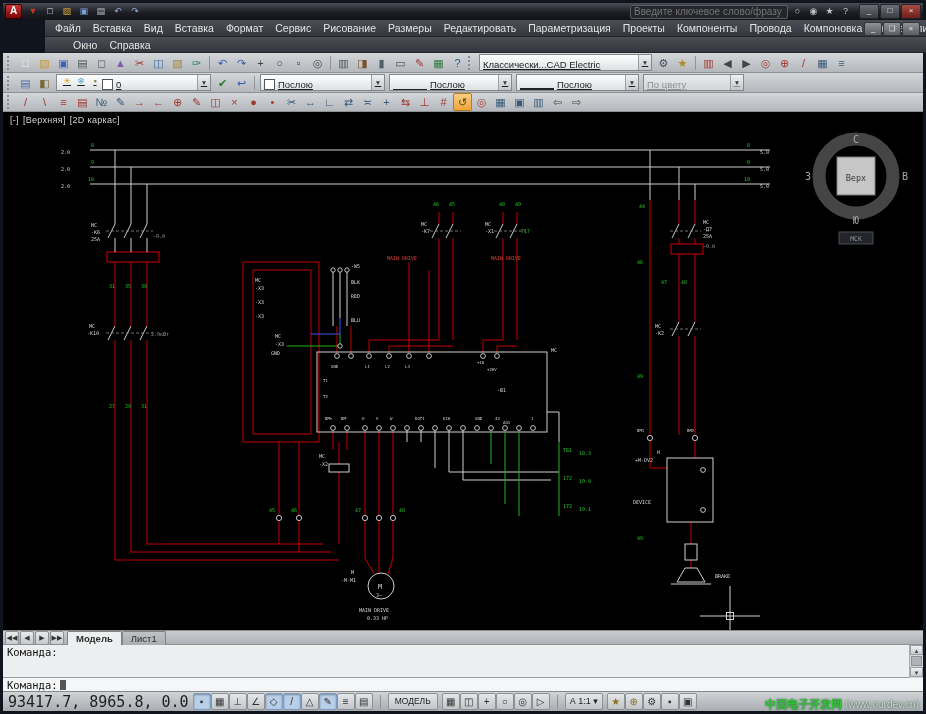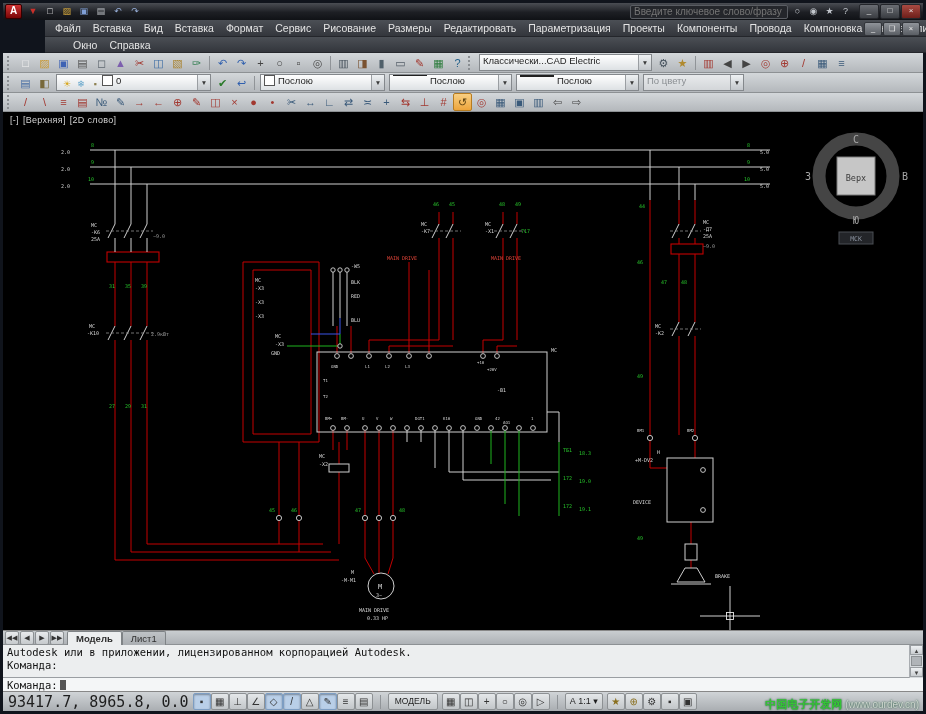--- a/index.html
+++ b/index.html
@@ -30,21 +30,21 @@
   .toolbar{background:linear-gradient(#d3d7da,#b4b8bc);border-bottom:1px solid #8d9194;padding:0 3px;gap:0;}
   .tbA{top:53px;height:20px;}
   .tbB{top:73px;height:20px;}
   .tbC{top:93px;height:19px;}
   .grip{width:4px;height:14px;border-left:2px dotted #8a8e92;margin:0 3px 0 1px;}
   .icons{display:flex;align-items:center;}
   .tbicon{display:inline-block;width:17px;height:16px;line-height:16px;text-align:center;font-size:11px;color:#333;border:1px solid transparent;border-radius:2px;cursor:default;}
   .tbicon.active{background:linear-gradient(#f8cf82,#eda53c);border-color:#b77c20;}
   .tbicon.pressed{background:#b9cfe8;border-color:#7d9dc2;box-shadow:inset 0 1px 2px rgba(0,0,0,.35);}
   .sep{width:1px;height:14px;background:#909498;margin:0 3px;}
-  .dd{height:15px;background:linear-gradient(#ffffff,#dde1e4);border:1px solid #84888c;font-size:9.5px;color:#1d1d1d;display:flex;align-items:flex-start;padding-left:3px;margin:0 2px;white-space:nowrap;overflow:hidden;}
+  .dd{height:15px;background:linear-gradient(#ffffff,#dde1e4);border:1px solid #84888c;font-size:9.5px;color:#1d1d1d;display:flex;align-items:flex-end;padding-left:3px;margin:0 2px;white-space:nowrap;overflow:hidden;text-decoration:underline;}
   .dd .arrow{width:12px;align-self:stretch;background:linear-gradient(#eef1f3,#c3c7cb);border-left:1px solid #9a9ea2;margin-left:auto;font-size:6.5px;color:#3a3a3a;display:flex;align-items:center;justify-content:center;}
   .dd.disabled{color:#8a8e92;background:linear-gradient(#e8eaec,#d3d6d9);}
   .chip{width:9px;height:9px;background:#fff;border:1px solid #555;margin-right:3px;}
   .lt-sample{width:34px;height:0;border-top:1px solid #222;margin-right:3px;}
   .layerbox .tbicon{width:12px;font-size:9px;}
   
   .canvas{position:absolute;left:3px;top:112px;width:920px;height:518px;background:#000;}
   .vplabel{position:absolute;left:7px;top:3px;color:#d2d2d2;font-size:9px;letter-spacing:.3px;display:flex;gap:4px;}
   
   .tabsbar{top:630px;height:15px;background:linear-gradient(#c9cdd0,#aeb2b6);border-top:1px solid #888;border-bottom:1px solid #8d9194;font-size:9.5px;padding:0 2px;}
@@ -259,21 +259,21 @@
         <span class="tbicon" title="ace-plc-button" style="color: rgb(58, 90, 122);">▥</span>
         <span class="tbicon" title="ace-prev-button" style="color: rgb(68, 68, 68);">⇦</span>
         <span class="tbicon" title="ace-next-button" style="color: rgb(68, 68, 68);">⇨</span>
       </div>
   </div>
 
   <div class="canvas">
     <div class="vplabel">
         <span class="">[-]</span>
         <span class="">[Верхняя]</span>
-        <span class="">[2D слово]</span>
+        <span class="">[2D каркас]</span>
       </div>
 
     <svg width="920" height="518" viewBox="0 0 920 518">
 
       <g stroke="#c40000" fill="none" stroke-width="1.1">
         <rect x="104" y="140" width="52" height="10"></rect>
         <rect x="668" y="132" width="32" height="10"></rect>
       </g>
 
       <g stroke="#c40000" fill="none" stroke-width="1">
@@ -490,21 +490,20 @@
         <span class="tbicon" title="tab-first-button">◀◀</span>
         <span class="tbicon" title="tab-prev-button">◀</span>
         <span class="tbicon" title="tab-next-button">▶</span>
         <span class="tbicon" title="tab-last-button">▶▶</span>
       </div>
     <div class="tab activeTab">Модель</div>
     <div class="tab">Лист1</div>
   </div>
 
   <div class="row cmdhist">
-      <span class="cmd-line">Autodesk или в приложении, лицензированном корпорацией Autodesk.</span>
       <span class="cmd-line">Команда:</span>
     </div>
   <div class="cmdscroll">
     <span>▲</span>
     <div class="thumb"></div>
     <span>▼</span>
   </div>
 
   <div class="row cmdline">
     <span>Команда:</span>

